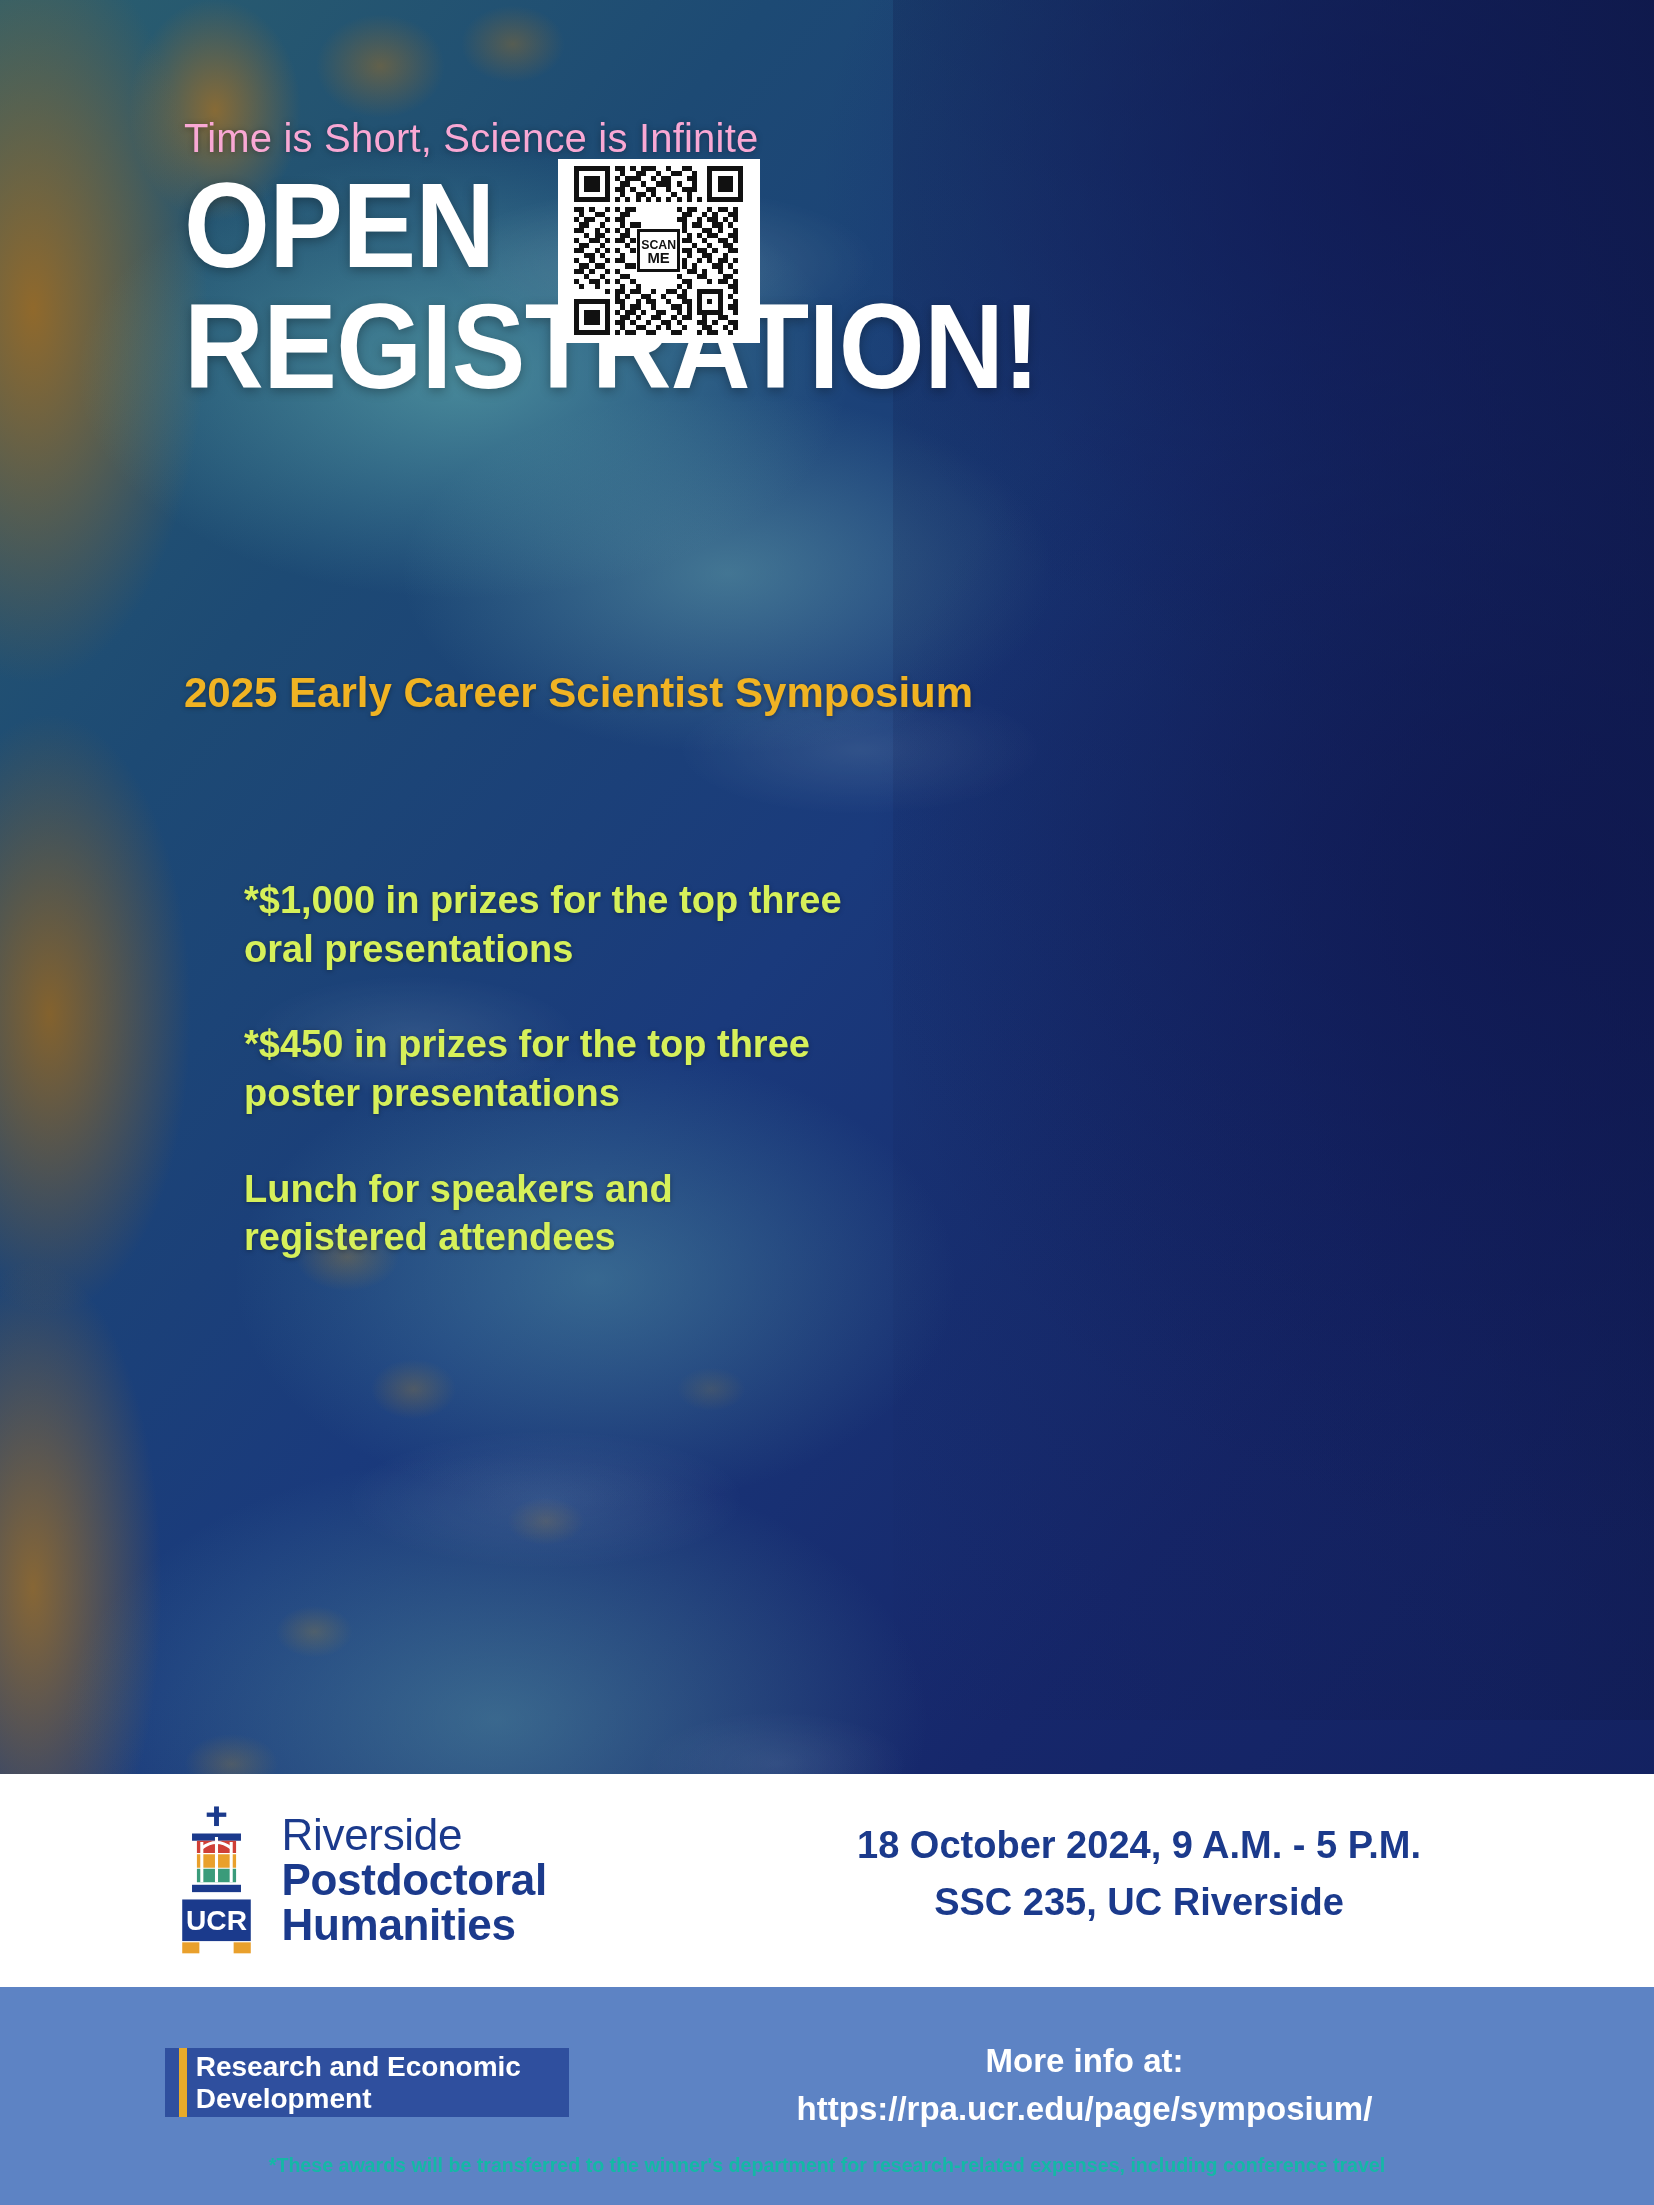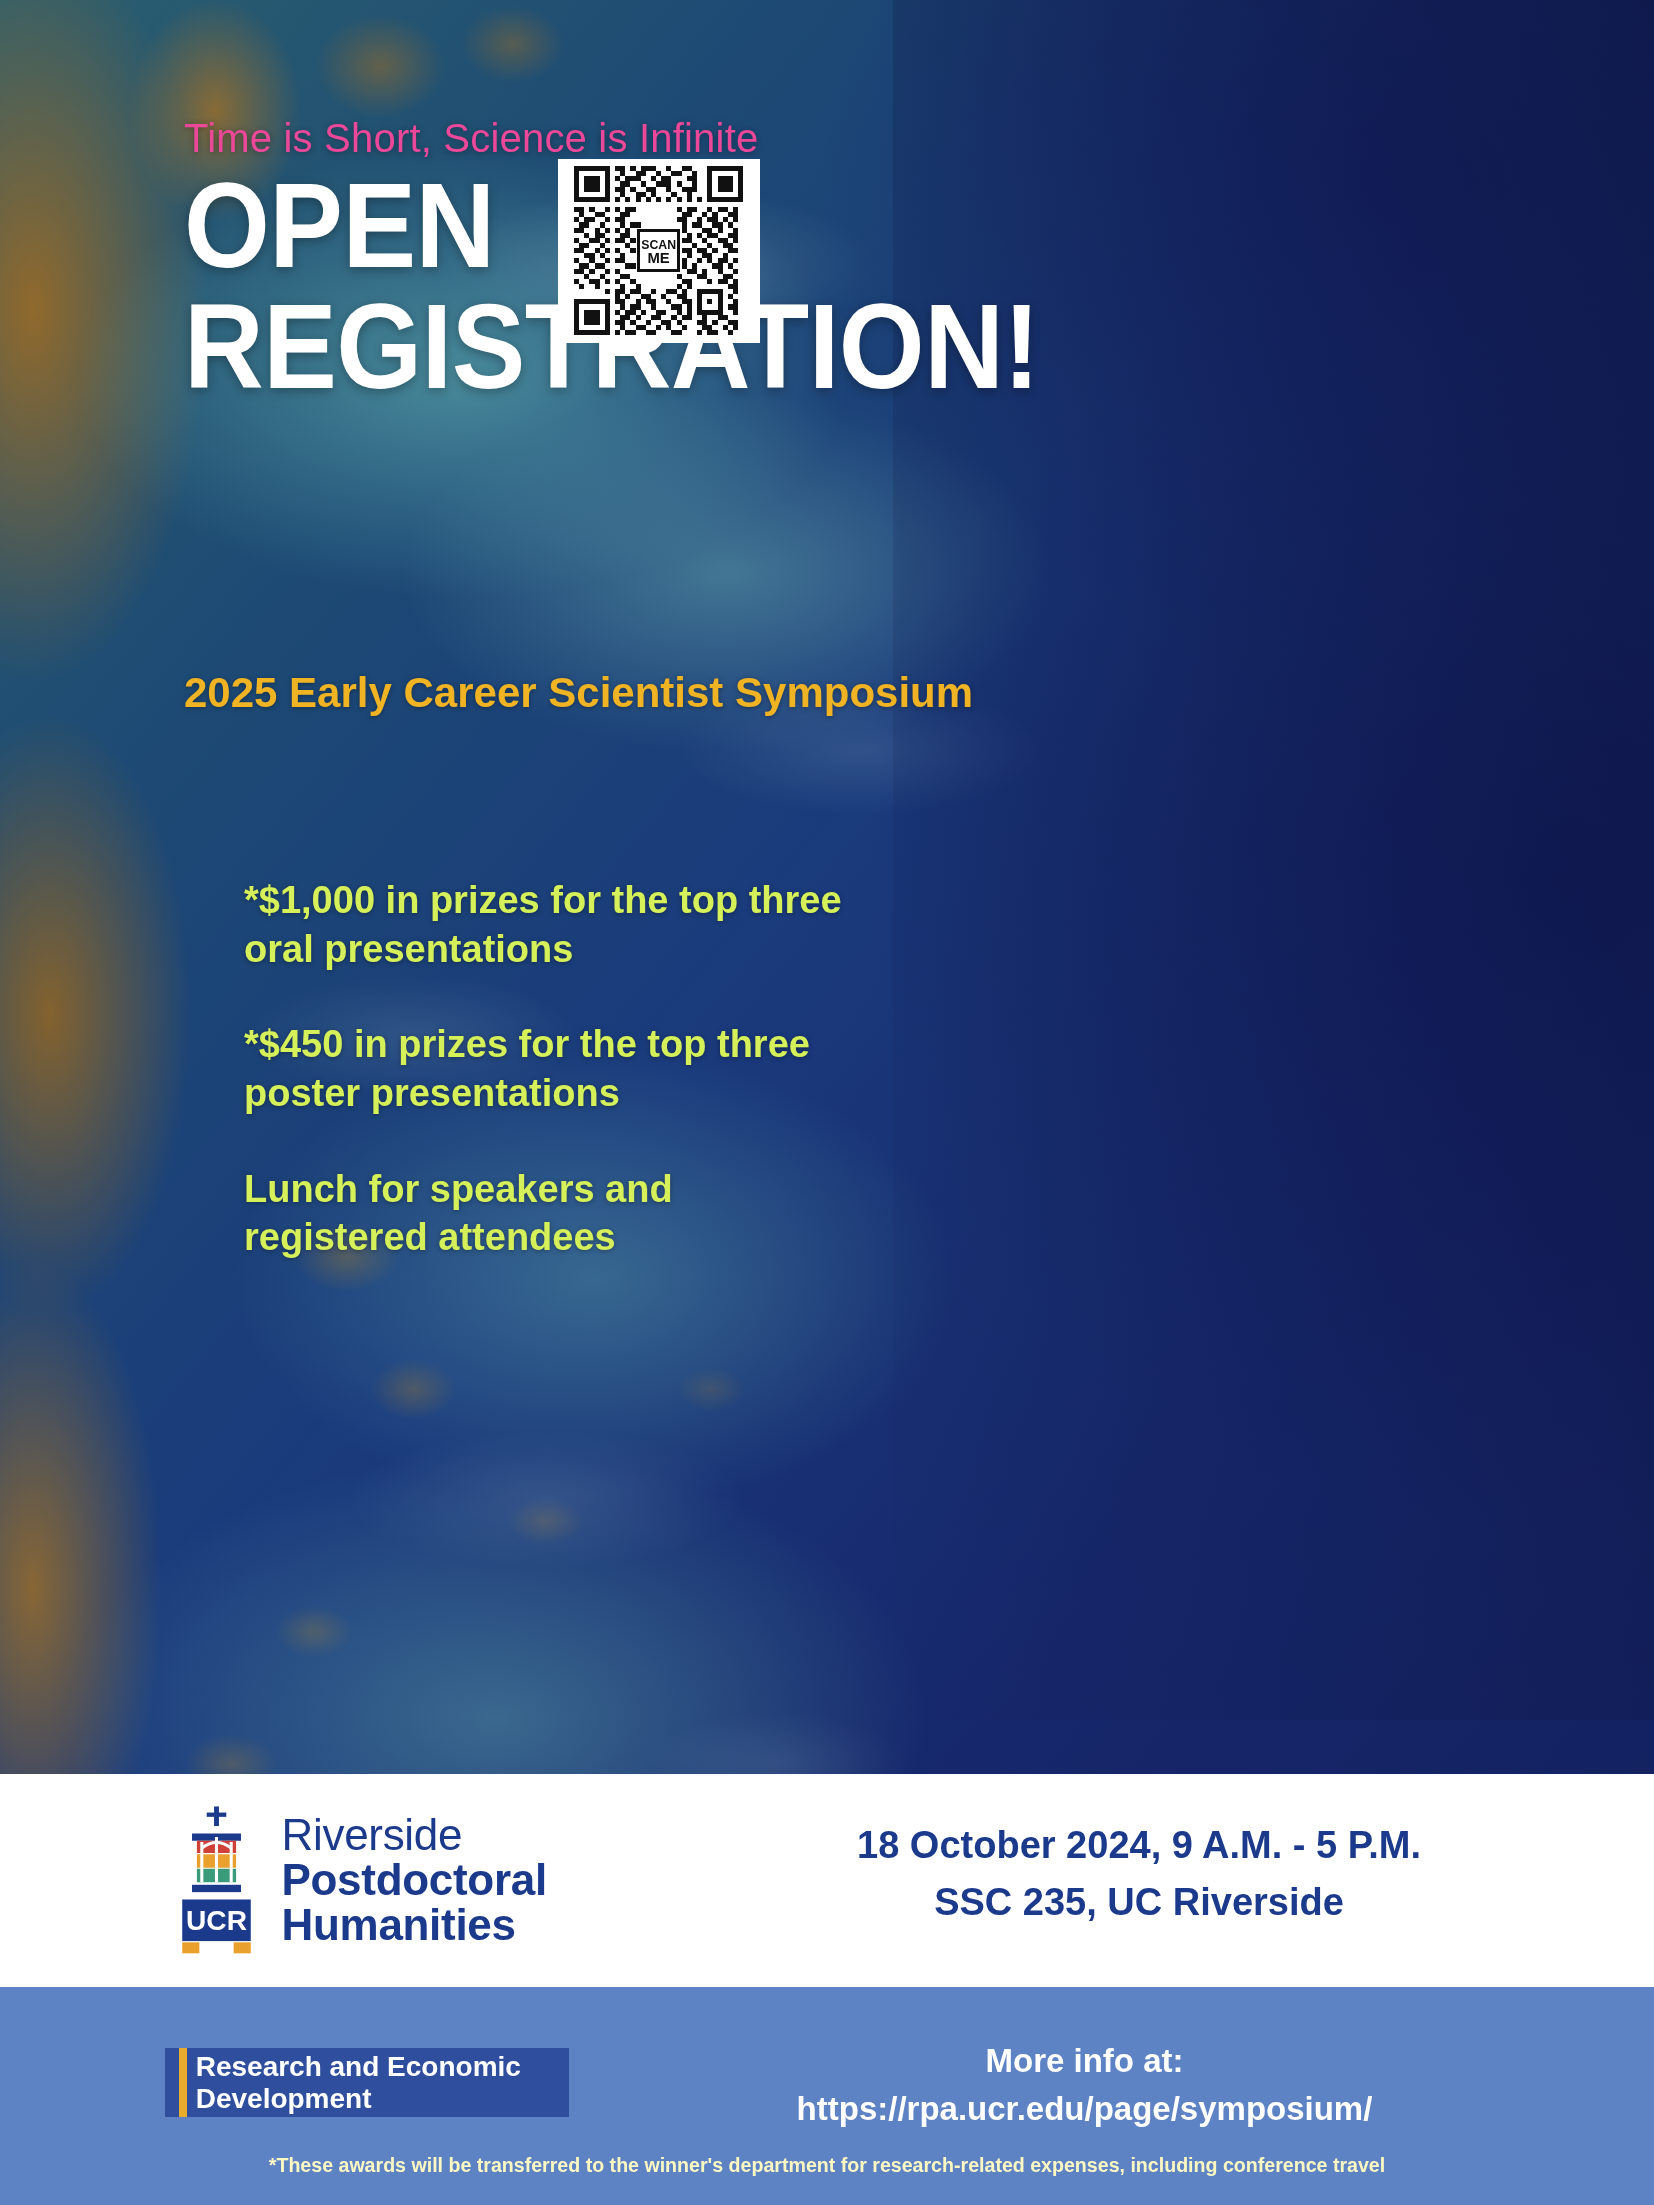--- a/index.html
+++ b/index.html
@@ -57,21 +57,21 @@
     mix-blend-mode: screen;
   }
   .bg-dark-right {
     position: absolute; top:0; right:0; width: 46%; height: 78%;
     background: linear-gradient(250deg, rgba(14,22,70,0.85) 0%, rgba(14,22,70,0.25) 55%, rgba(14,22,70,0) 100%);
   }
 
   
   .hero { position: absolute; left: 184px; top: 116px; width: 1317px; }
   .tagline {
-    font-size: 40px; color: #ec4899; font-weight: 400; letter-spacing: 0.2px;
+    font-size: 40px; color: #f9a8d4; font-weight: 400; letter-spacing: 0.2px;
     text-shadow: 0 1.2px 6.1px rgba(0,0,0,0.35);
   }
   .headline-wrap { position: relative; margin-top: 8.6px; }
   .headline {
     font-family: "Liberation Sans", sans-serif;
     font-weight: 700;
     font-size: 120px;
     line-height: 0.93;
     color: #ffffff;
     letter-spacing: -0.6px;
@@ -142,21 +142,21 @@
   }
   .red-box .bar { width: 8.6px; height: 69px; background: #e8ab2b; margin-left: 13.5px; }
   .red-box .txt { color: #ffffff; font-size: 28px; font-weight: 700; line-height: 1.12; margin-left: 8.6px; }
 
   .more-info {
     position: absolute; right: 110px; top: 2037px; width: 919px;
     text-align: center; color: #ffffff; font-size: 33px; font-weight: 700; line-height: 1.45;
   }
   .footnote {
     position: absolute; left: 0; right: 0; top: 2154px;
-    text-align: center; color: #fef9c3; font-size: 19.6px; font-weight: 700;
+    text-align: center; color: #14b8a6; font-size: 19.6px; font-weight: 700;
   }
 </style>
 </head>
 <body>
 
 <div class="poster">
 
   <div class="bg"></div>
   <div class="bg-swirl"></div>
   <div class="bg-dark-right"></div>

